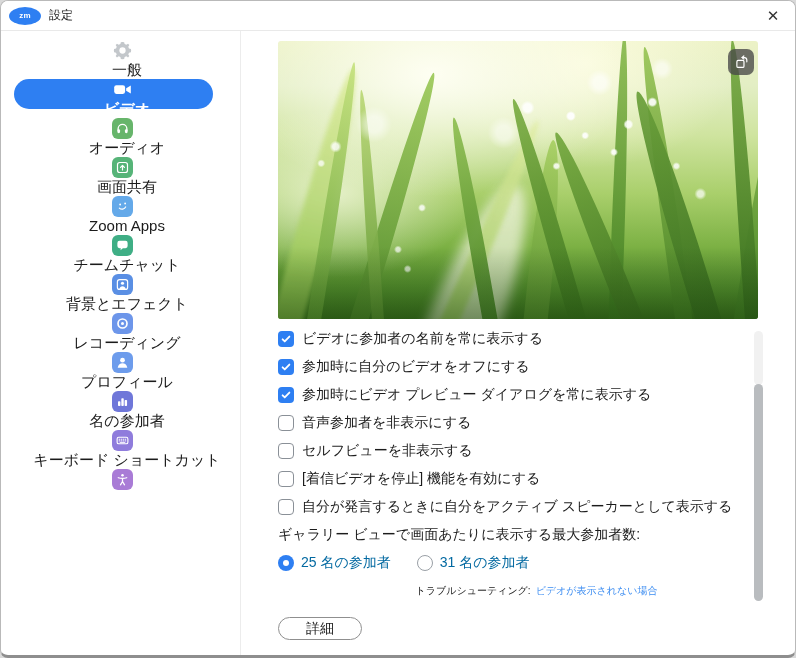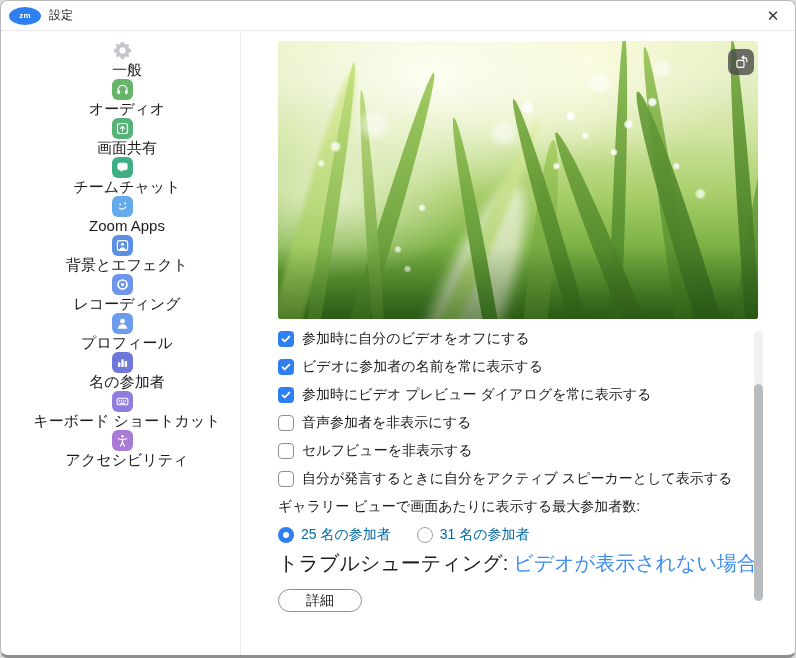--- a/index.html
+++ b/index.html
@@ -72,21 +72,21 @@
   .cbox svg{width:12px;height:12px;}
   .opt-label{font-size:14px;color:#1c1c1c;margin-left:8px;white-space:nowrap;}
   .gallery-label{font-size:14px;color:#1c1c1c;height:28px;display:flex;align-items:center;}
   .radio-row{display:flex;align-items:center;height:28px;gap:26px;}
   .radio-opt{display:flex;align-items:center;cursor:pointer;}
   .rdot{width:16px;height:16px;border-radius:50%;flex:none;position:relative;}
   .rdot.on{background:var(--accent);}
   .rdot.on::after{content:"";position:absolute;left:5px;top:5px;width:6px;height:6px;border-radius:50%;background:#fff;}
   .rdot.off{background:#fff;border:1.5px solid #9aa0a6;}
   .radio-label{font-size:14px;color:#0369a1;margin-left:7px;white-space:nowrap;}
-  .trouble-row{display:flex;align-items:center;height:28px;font-size:20px;color:#1c1c1c;}
+  .trouble-row{display:flex;align-items:center;height:28px;font-size:10px;color:#1c1c1c;justify-content:center;}
   .trouble-row a{color:var(--link);margin-left:5px;text-decoration:none;cursor:pointer;}
   .advanced{margin-top:12px;background:#fff;border:1px solid #8f8f8f;border-radius:12px;
             height:23px;padding:0 27px;font-size:14px;color:#1c1c1c;cursor:pointer;display:block;}
   
   .sb-track{position:absolute;left:513px;top:300px;width:9px;height:54px;border-radius:5px;background:#f1f1f1;}
   .sb-thumb{position:absolute;left:513px;top:353px;width:9px;height:217px;border-radius:5px;background:#b9bcbf;cursor:pointer;}
 </style>
 </head>
 <body>
 
@@ -102,20 +102,29 @@
   <div class="side-item">
     <span class="side-icon">
             <svg viewBox="0 0 24 24">
               <path fill="#c3c7cb" d="M12 2.2l1.9.3.5 2.2 2 .8 1.9-1.2 1.5 1.5-1.2 1.9.8 2 2.2.5.3 1.9-.3 1.9-2.2.5-.8 2 1.2 1.9-1.5 1.5-1.9-1.2-2 .8-.5 2.2-1.9.3-1.9-.3-.5-2.2-2-.8-1.9 1.2-1.5-1.5 1.2-1.9-.8-2-2.2-.5-.3-1.9.3-1.9 2.2-.5.8-2-1.2-1.9 1.5-1.5 1.9 1.2 2-.8.5-2.2z"></path>
               <circle cx="12" cy="12" r="3.6" fill="#fff"></circle>
             </svg>
           </span>
     <span class="side-label">一般</span>
   </div>
 
+  <div class="side-item selected">
+    <span class="side-icon">
+            <svg viewBox="0 0 24 24">
+              <rect x="2.5" y="7" width="12.5" height="10" rx="2.6" fill="#fff"></rect>
+              <path d="M16.2 10.6 21.5 7.4v9.2l-5.3-3.2z" fill="#fff"></path>
+            </svg>
+          </span>
+    <span class="side-label">ビデオ</span>
+  </div>
 
   <div class="side-item">
     <span class="side-icon tile" style="background: rgb(103, 181, 107);">
             <svg viewBox="0 0 24 24" fill="none" stroke="#fff" stroke-width="2.1">
               <path d="M5 15.5v-3a7 7 0 0 1 14 0v3"></path>
               <rect x="3.8" y="13" width="4.3" height="6.4" rx="2.1" fill="#fff" stroke="none"></rect>
               <rect x="15.9" y="13" width="4.3" height="6.4" rx="2.1" fill="#fff" stroke="none"></rect>
             </svg>
           </span>
     <span class="side-label">オーディオ</span>
@@ -125,40 +134,40 @@
     <span class="side-icon tile" style="background: rgb(86, 180, 120);">
             <svg viewBox="0 0 24 24" fill="none" stroke="#fff" stroke-width="1.9">
               <rect x="4" y="4" width="16" height="16" rx="3.6"></rect>
               <path d="M12 15.8V9.2M8.9 11.8 12 8.7l3.1 3.1" stroke-linecap="round" stroke-linejoin="round"></path>
             </svg>
           </span>
     <span class="side-label">画面共有</span>
   </div>
 
   <div class="side-item">
-    <span class="side-icon tile" style="background: rgb(63, 174, 133);">
-            <svg viewBox="0 0 24 24">
-              <path fill="#fff" d="M7.2 4.5h9.6A3.4 3.4 0 0 1 20.2 7.9v5a3.4 3.4 0 0 1-3.4 3.4h-4.2l-3.8 3.2.5-3.2h-2.1a3.4 3.4 0 0 1-3.4-3.4v-5a3.4 3.4 0 0 1 3.4-3.4z"></path>
-            </svg>
-          </span>
-    <span class="side-label">チームチャット</span>
-  </div>
-
-  <div class="side-item">
     <span class="side-icon tile" style="background: rgb(100, 169, 233);">
             <svg viewBox="0 0 24 24" fill="none" stroke="#fff" stroke-width="2" stroke-linecap="round">
               <circle cx="8.2" cy="8.8" r="1.5" fill="#fff" stroke="none"></circle>
               <circle cx="16.2" cy="7.2" r="1.5" fill="#fff" stroke="none"></circle>
               <path d="M7 14.6a6.5 6.5 0 0 0 10-1.8"></path>
             </svg>
           </span>
     <span class="side-label">Zoom Apps</span>
   </div>
 
   <div class="side-item">
+    <span class="side-icon tile" style="background: rgb(63, 174, 133);">
+            <svg viewBox="0 0 24 24">
+              <path fill="#fff" d="M7.2 4.5h9.6A3.4 3.4 0 0 1 20.2 7.9v5a3.4 3.4 0 0 1-3.4 3.4h-4.2l-3.8 3.2.5-3.2h-2.1a3.4 3.4 0 0 1-3.4-3.4v-5a3.4 3.4 0 0 1 3.4-3.4z"></path>
+            </svg>
+          </span>
+    <span class="side-label">チームチャット</span>
+  </div>
+
+  <div class="side-item">
     <span class="side-icon tile" style="background: rgb(90, 143, 228);">
             <svg viewBox="0 0 24 24" fill="none">
               <rect x="3.8" y="4.2" width="16.4" height="15.6" rx="3.6" stroke="#fff" stroke-width="1.9"></rect>
               <circle cx="12" cy="10" r="2.5" fill="#fff"></circle>
               <path d="M6.8 19.3c.6-3.1 2.8-4.7 5.2-4.7s4.6 1.6 5.2 4.7z" fill="#fff"></path>
             </svg>
           </span>
     <span class="side-label">背景とエフェクト</span>
   </div>
 
@@ -203,21 +212,20 @@
     <span class="side-label">キーボード ショートカット</span>
   </div>
 
   <div class="side-item">
     <span class="side-icon tile" style="background: rgb(169, 123, 214);">
             <svg viewBox="0 0 24 24" fill="none" stroke="#fff" stroke-width="2" stroke-linecap="round">
               <circle cx="12" cy="5" r="2" fill="#fff" stroke="none"></circle>
               <path d="M5.2 9.2c4.5 1.4 9.1 1.4 13.6 0M12 10.2v5M12 15.2l-3.2 5.3M12 15.2l3.2 5.3"></path>
             </svg>
           </span>
-    <span class="side-label">アクセシビリティ</span>
   </div>
 </nav>
 
     <section class="content">
       <div class="preview">
         <div class="art">
           <i class="soft" style="left:-16px;bottom:-40px;width:30px;height:300px;--c1:#86bd45;--c2:#dcec97;transform:rotate(15deg);"></i>
           <i style="left:26px;bottom:-20px;width:14px;height:280px;--c1:#5f9c32;--c2:#c6e27f;transform:rotate(9deg);"></i>
           <i style="left:54px;bottom:-60px;width:18px;height:320px;--c1:#417d22;--c2:#9cc958;transform:rotate(17deg);"></i>
           <i style="left:96px;bottom:-30px;width:12px;height:260px;--c1:#548f2b;--c2:#bcd977;transform:rotate(-4deg);"></i>
@@ -244,30 +252,30 @@
         </div>
       </div>
 
       <div class="options" id="checkbox-list">
   <div class="opt-row">
     <span class="cbox on">
               <svg viewBox="0 0 24 24" fill="none" stroke="#fff" stroke-width="3.6" stroke-linecap="round" stroke-linejoin="round">
                 <path d="M5.2 12.6l4.3 4.3 9.3-9.8"></path>
               </svg>
             </span>
-    <span class="opt-label">参加時に自分のビデオをオフにする</span>
+    <span class="opt-label">ビデオに参加者の名前を常に表示する</span>
   </div>
 
   <div class="opt-row">
     <span class="cbox on">
               <svg viewBox="0 0 24 24" fill="none" stroke="#fff" stroke-width="3.6" stroke-linecap="round" stroke-linejoin="round">
                 <path d="M5.2 12.6l4.3 4.3 9.3-9.8"></path>
               </svg>
             </span>
-    <span class="opt-label">ビデオに参加者の名前を常に表示する</span>
+    <span class="opt-label">参加時に自分のビデオをオフにする</span>
   </div>
 
   <div class="opt-row">
     <span class="cbox on">
               <svg viewBox="0 0 24 24" fill="none" stroke="#fff" stroke-width="3.6" stroke-linecap="round" stroke-linejoin="round">
                 <path d="M5.2 12.6l4.3 4.3 9.3-9.8"></path>
               </svg>
             </span>
     <span class="opt-label">参加時にビデオ プレビュー ダイアログを常に表示する</span>
   </div>
@@ -275,20 +283,24 @@
   <div class="opt-row">
     <span class="cbox off"></span>
     <span class="opt-label">音声参加者を非表示にする</span>
   </div>
 
   <div class="opt-row">
     <span class="cbox off"></span>
     <span class="opt-label">セルフビューを非表示する</span>
   </div>
 
+  <div class="opt-row">
+    <span class="cbox off"></span>
+    <span class="opt-label">[着信ビデオを停止] 機能を有効にする</span>
+  </div>
 
   <div class="opt-row">
     <span class="cbox off"></span>
     <span class="opt-label">自分が発言するときに自分をアクティブ スピーカーとして表示する</span>
   </div>
 </div>
 
       <div class="gallery-label">ギャラリー ビューで画面あたりに表示する最大参加者数:</div>
 
       <div class="radio-row" id="radio-row">

